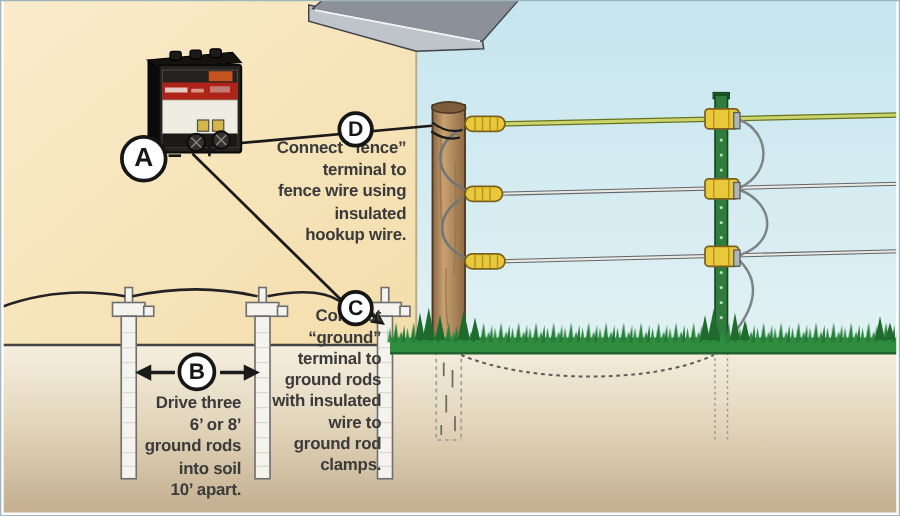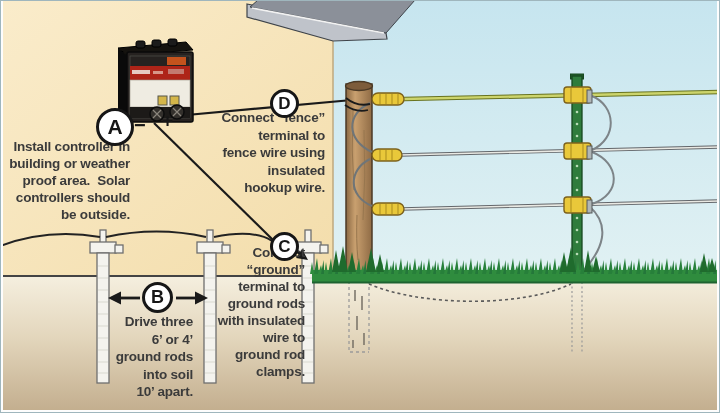--- a/index.html
+++ b/index.html
@@ -243,27 +243,22 @@
 </svg>
 
 <div class="badge a">A</div>
 <div class="badge b">B</div>
 <div class="badge c">C</div>
 <div class="badge d">D</div>
 
 <span class="sign minus">−</span>
 <span class="sign plus">+</span>
 
-<div class="callout-text txt-a">Install controller in
-building or weather
-proof area.  Solar
-controllers should
-be outside.</div>
 <div class="callout-text txt-b">Drive three
-6’ or 4’
+6’ or 8’
 ground rods
 into soil
 10’ apart.</div>
 <div class="callout-text txt-c">Connect
 “ground”
 terminal to
 ground rods
 with insulated
 wire to
 ground rod

